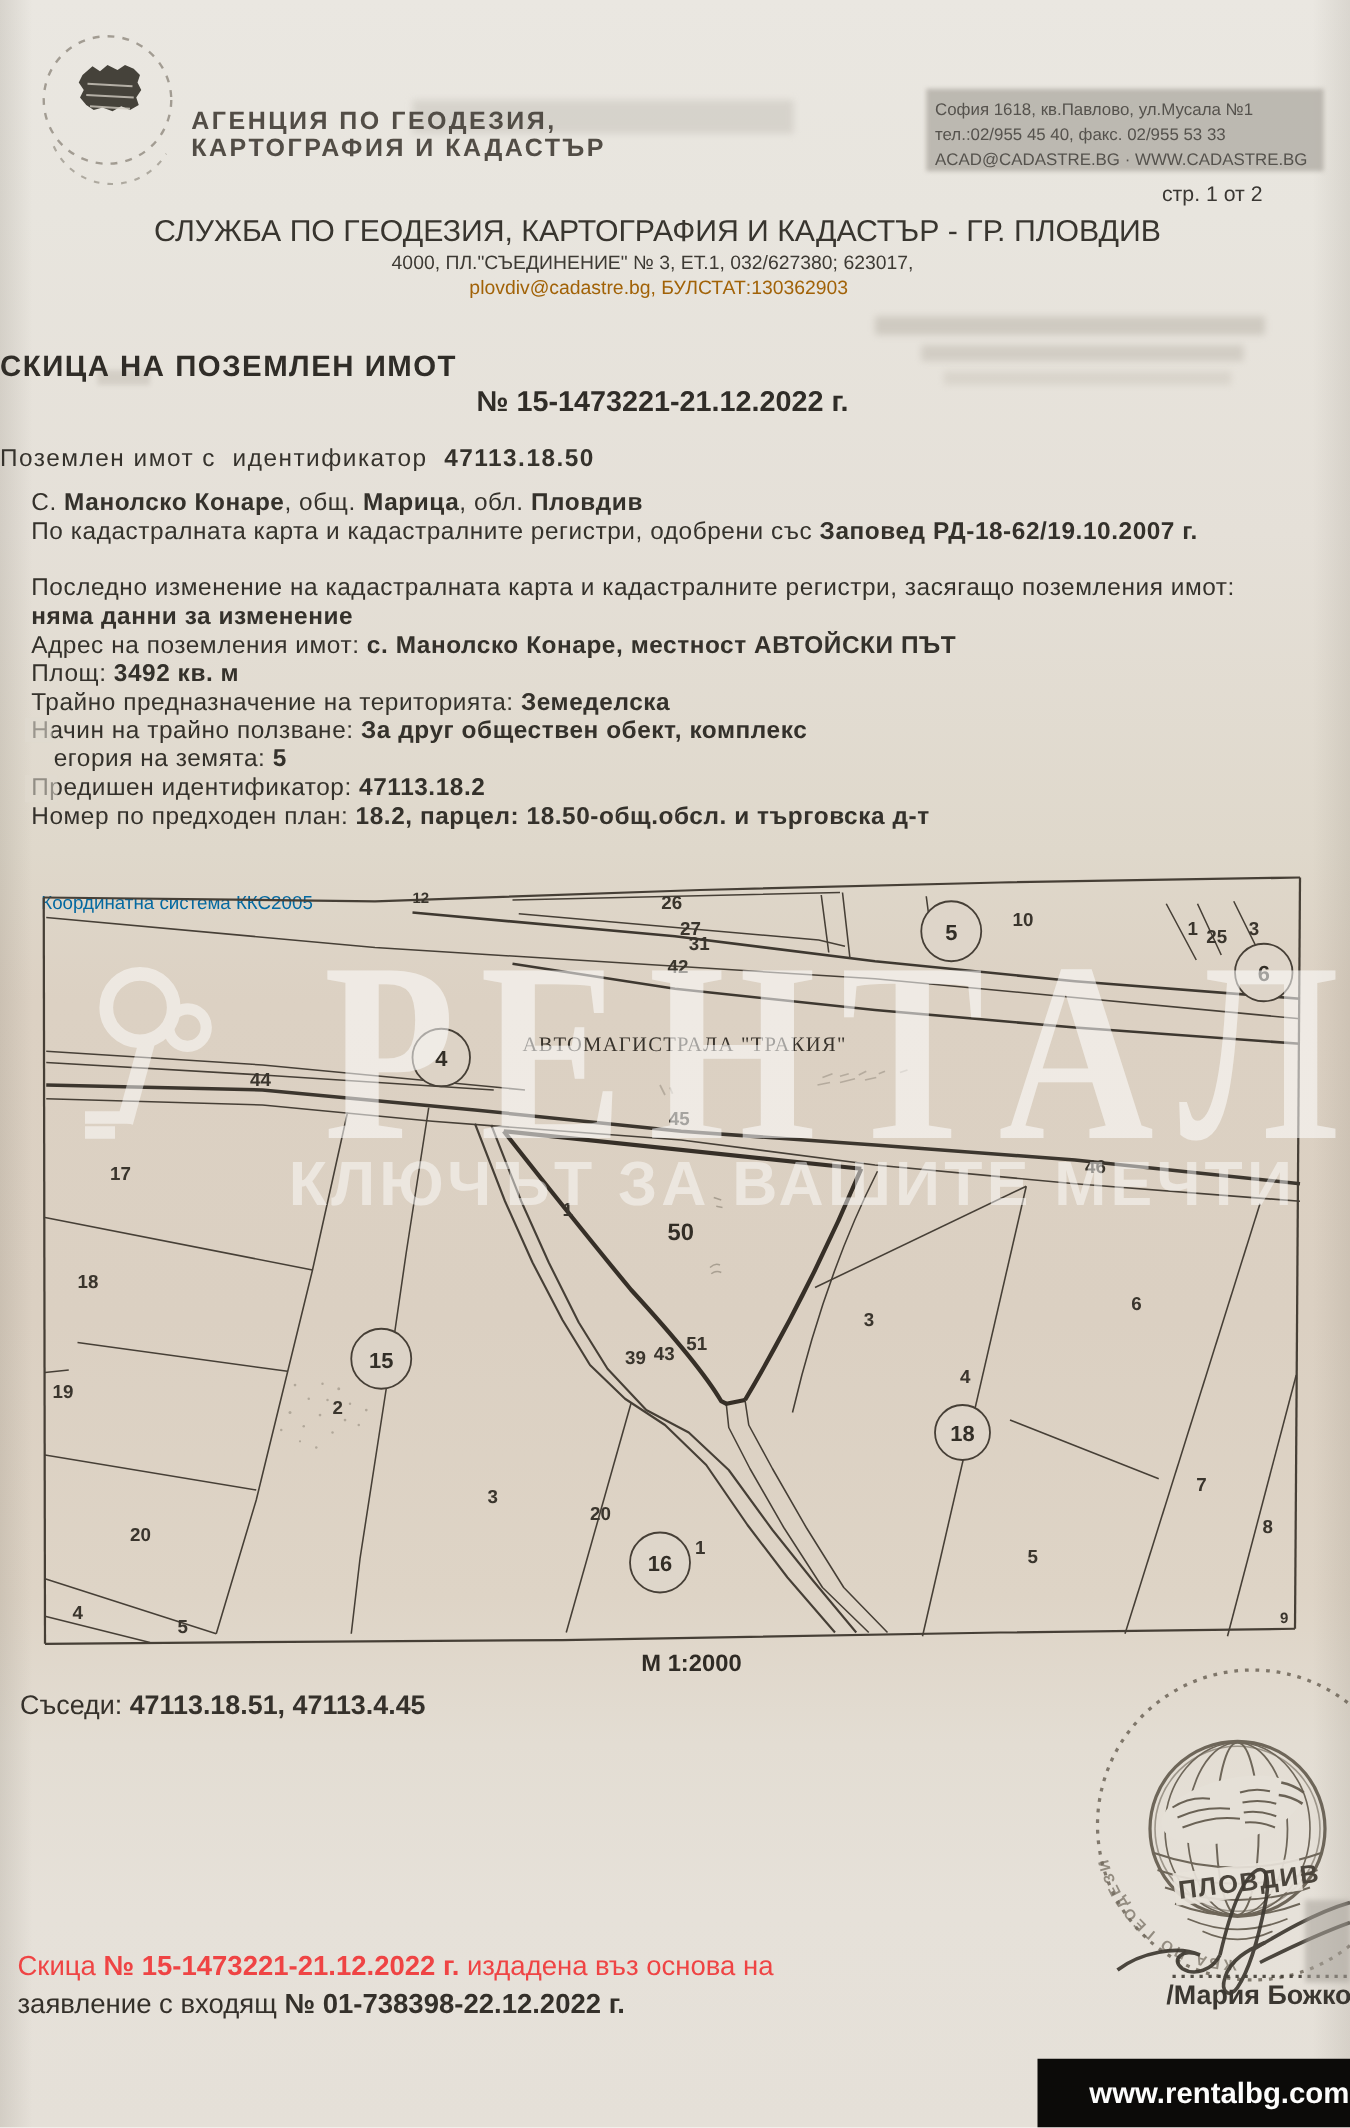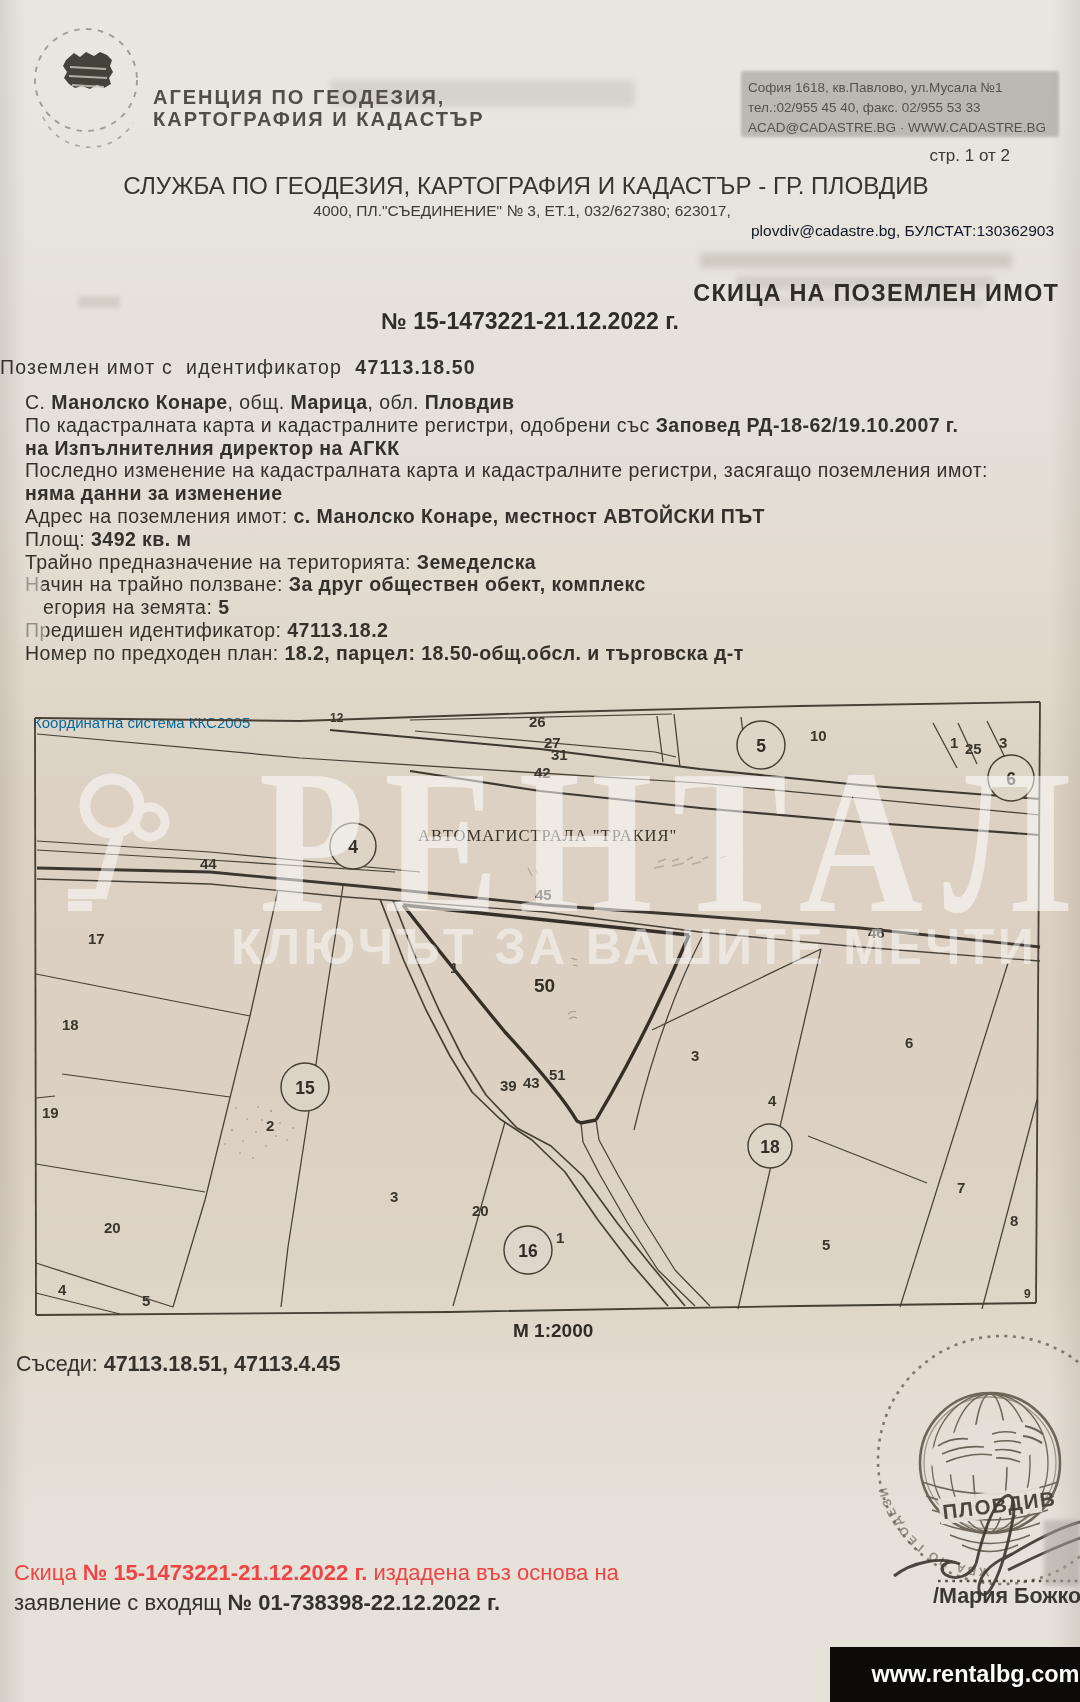--- a/index.html
+++ b/index.html
@@ -28,35 +28,35 @@
 </svg>
 <div class="abs" style="left:330px;top:80px;width:305px;height:27px;background:#c8c4bc;opacity:.55;filter:blur(3px);"></div>
 <div class="abs" style="left:153px;top:86px;font-size:20px;font-weight:bold;letter-spacing:2px;color:#524d46;line-height:22px;">АГЕНЦИЯ ПО ГЕОДЕЗИЯ,<br>КАРТОГРАФИЯ И КАДАСТЪР</div>
 
 <div class="abs" style="left:741px;top:71px;width:318px;height:66px;background:#aeaaa2;opacity:.75;filter:blur(1.5px);"></div>
 <div class="abs" style="left:748px;top:78px;font-size:13.5px;color:#55524d;line-height:20px;">София 1618, кв.Павлово, ул.Мусала №1<br>тел.:02/955 45 40, факс. 02/955 53 33<br>ACAD@CADASTRE.BG · WWW.CADASTRE.BG</div>
 <div class="abs" style="left:860px;top:146px;width:150px;text-align:right;font-size:17px;color:#3a3733;">стр. 1 от 2</div>
 
 <div class="abs" style="left:0;top:172px;width:1052px;text-align:center;font-size:24.2px;color:#38352f;">СЛУЖБА ПО ГЕОДЕЗИЯ, КАРТОГРАФИЯ И КАДАСТЪР - ГР. ПЛОВДИВ</div>
 <div class="abs" style="left:0;top:202px;width:1044px;text-align:center;font-size:15.5px;color:#3d3a34;">4000, ПЛ."СЪЕДИНЕНИЕ" № 3, ЕТ.1, 032/627380; 623017,</div>
-<div class="abs" style="left:0;top:222px;width:1054px;text-align:right;font-size:15.5px;color:#0f172a;">plovdiv@cadastre.bg, БУЛСТАТ:130362903</div>
+<div class="abs" style="left:0;top:222px;width:1054px;text-align:center;font-size:15.5px;color:#a16207;">plovdiv@cadastre.bg, БУЛСТАТ:130362903</div>
 
 <div class="abs" style="left:700px;top:253px;width:312px;height:15px;background:#a39c90;opacity:.35;filter:blur(3px);"></div>
 <div class="abs" style="left:737px;top:276px;width:258px;height:13px;background:#a39c90;opacity:.30;filter:blur(3px);"></div>
 <div class="abs" style="left:755px;top:297px;width:230px;height:11px;background:#aaa396;opacity:.22;filter:blur(3px);"></div>
 <div class="abs" style="left:78px;top:296px;width:42px;height:12px;background:#a8a196;opacity:.3;filter:blur(2px);"></div>
 
-<div class="abs" style="left:0;top:280px;width:1059px;text-align:right;font-size:23.5px;font-weight:bold;color:#302d28;letter-spacing:1.2px;">СКИЦА НА ПОЗЕМЛЕН ИМОТ</div>
+<div class="abs" style="left:0;top:280px;width:1059px;text-align:left;font-size:23.5px;font-weight:bold;color:#302d28;letter-spacing:1.2px;">СКИЦА НА ПОЗЕМЛЕН ИМОТ</div>
 <div class="abs" style="left:0;top:308px;width:1060px;text-align:center;font-size:23px;font-weight:bold;color:#302d28;">№ 15-1473221-21.12.2022 г.</div>
 <div class="abs" style="left:0;top:356px;width:1056px;text-align:left;font-size:19.5px;letter-spacing:1.2px;color:#35322c;">Поземлен имот с&nbsp; идентификатор&nbsp; <b>47113.18.50</b></div>
 
 <div class="abs" style="left:25px;top:391px;width:1050px;font-size:19.5px;letter-spacing:0.45px;color:#34312b;line-height:22.8px;white-space:nowrap;">
 С. <b>Манолско Конаре</b>, общ. <b>Марица</b>, обл. <b>Пловдив</b><br>
 По кадастралната карта и кадастралните регистри, одобрени със <b>Заповед РД-18-62/19.10.2007 г.</b><br>
-<b>на Изпълнителния директор на АГКК</b><br>
+<br>
 Последно изменение на кадастралната карта и кадастралните регистри, засягащо поземления имот:<br>
 <b>няма данни за изменение</b><br>
 Адрес на поземления имот: <b>с. Манолско Конаре, местност АВТОЙСКИ ПЪТ</b><br>
 Площ: <b>3492 кв. м</b><br>
 Трайно предназначение на територията: <b>Земеделска</b><br>
 Начин на трайно ползване: <b>За друг обществен обект, комплекс</b><br>
 <span style="margin-left:18px;">егория на земята: <b>5</b></span><br>
 Предишен идентификатор: <b>47113.18.2</b><br>
 Номер по предходен план: <b>18.2, парцел: 18.50-общ.обсл. и търговска д-т</b>
 </div>

